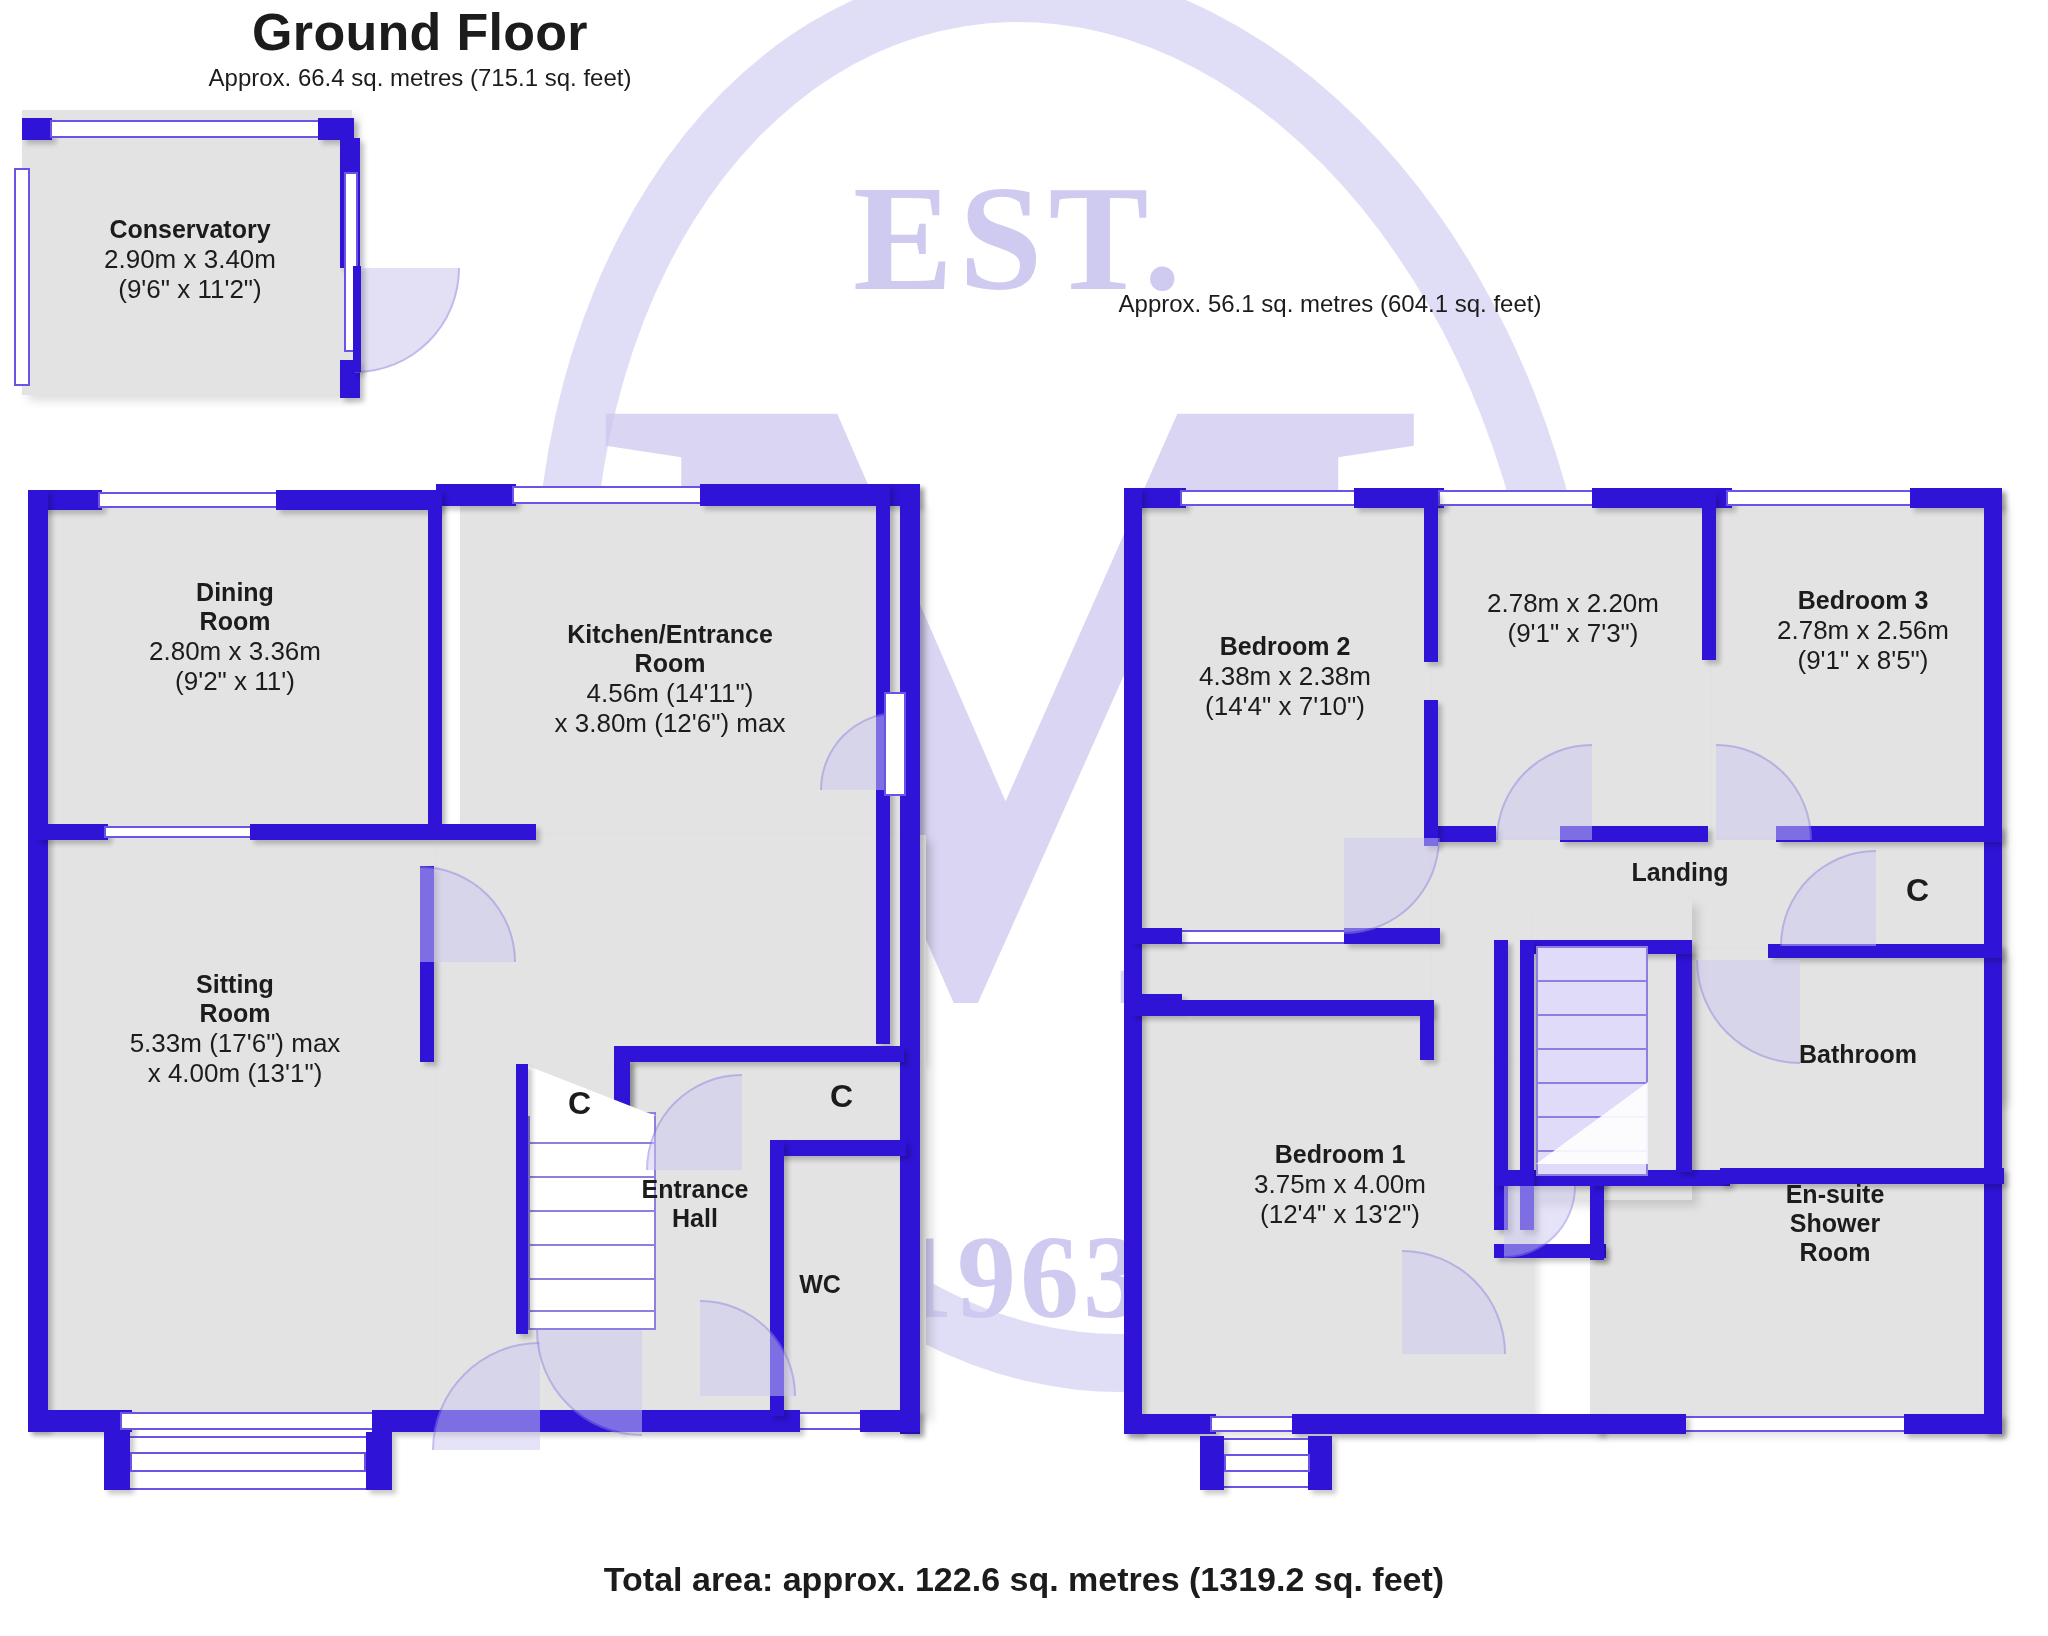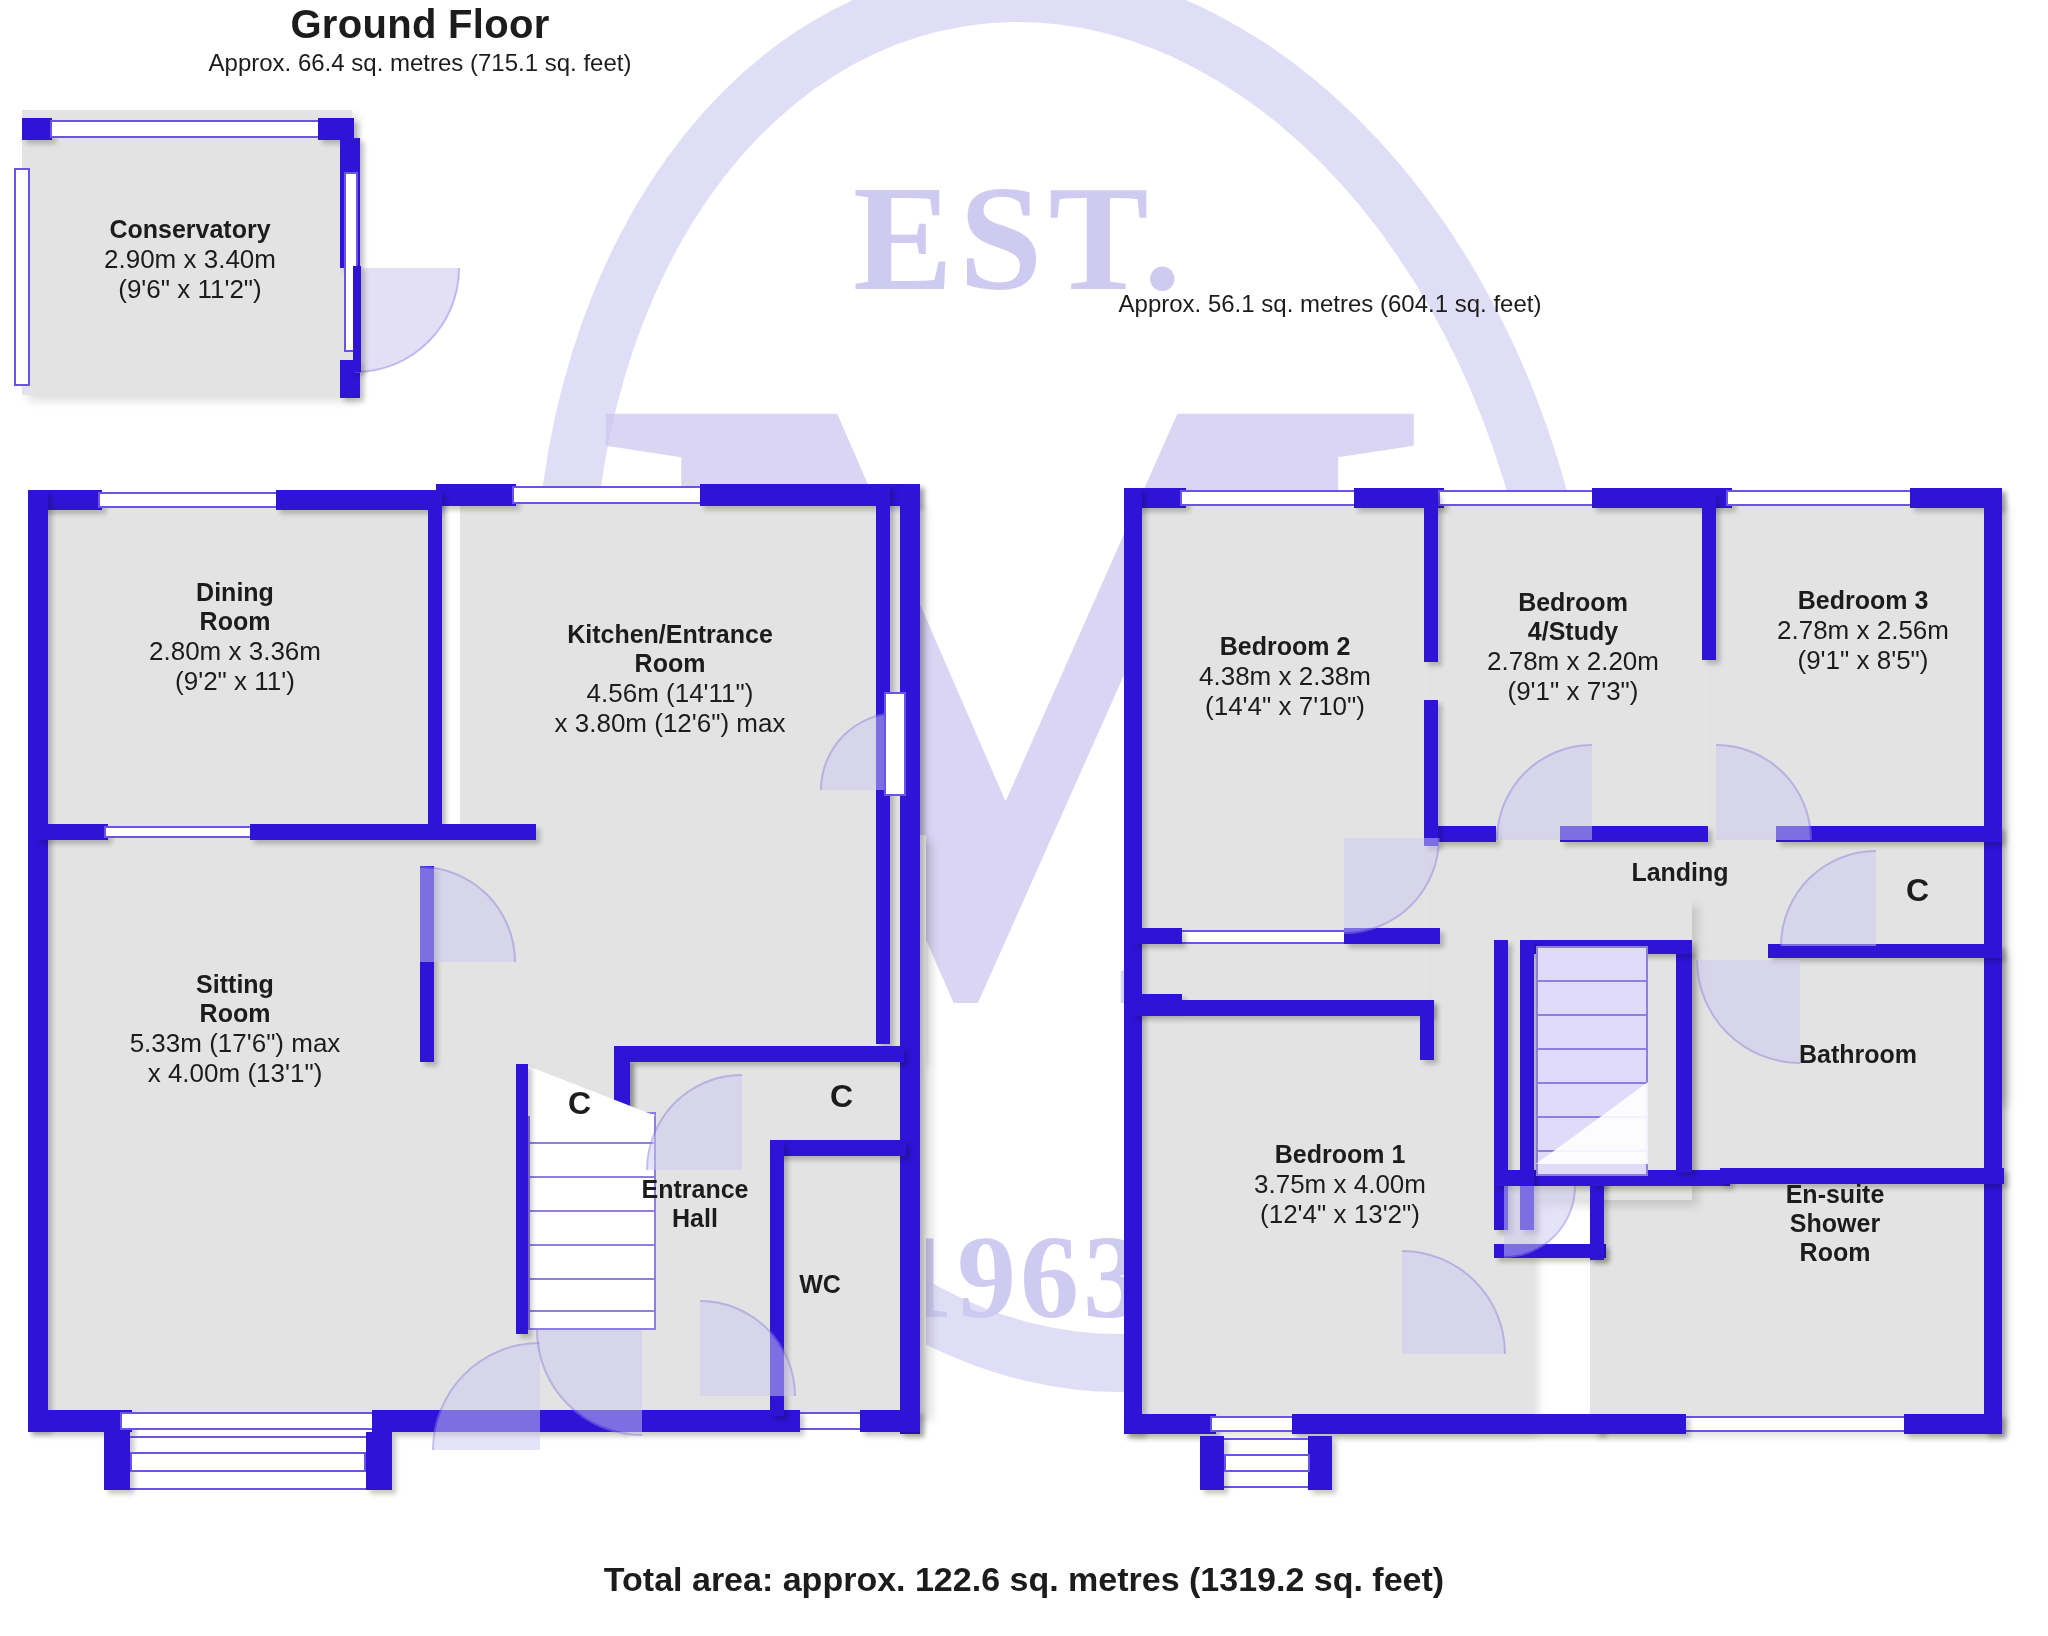--- a/index.html
+++ b/index.html
@@ -32,21 +32,21 @@
   }
   #wm-year{
     left:640px;top:1210px;width:760px;height:150px;
     color:#cdc8f0;opacity:.95;
     font-family:"Liberation Serif", serif;
     font-size:118px;font-weight:700;letter-spacing:4px;text-align:center;
   }
 
   
   .floor-title{position:absolute;text-align:center;}
-  .floor-title .ttl{font-size:40px;font-weight:700;letter-spacing:.3px;white-space:nowrap;}
+  .floor-title .ttl{font-size:52px;font-weight:700;letter-spacing:.3px;white-space:nowrap;}
   .floor-title .sub{font-size:24px;font-weight:400;margin-top:2px;white-space:nowrap;}
   #gf-title{left:90px;top:2px;width:660px;}
   #ff-title{left:1000px;top:288px;width:660px;}
   #total-area{
     position:absolute;left:0;top:1560px;width:2048px;text-align:center;
     font-size:34px;font-weight:600;
   }
 
   
   .plan{position:absolute;}
@@ -289,22 +289,20 @@
     <div class="door-sw" style="left:424px;top:1186px;width:72px;height:72px;border-radius:0 0 72px 0;border-top:none;border-left:none;
                 background:#cdc8f0;opacity:.5;"></div>
 
     <div class="label" style="left:60px;top:632px;width:290px;">
       <div class="nm">Bedroom 2</div>
       <div class="dim">4.38m x 2.38m</div>
       <div class="dim">(14'4" x 7'10")</div>
     </div>
 
     <div class="label" style="left:348px;top:588px;width:290px;">
-      <div class="nm">Bedroom
-4/Study</div>
       <div class="dim">2.78m x 2.20m</div>
       <div class="dim">(9'1" x 7'3")</div>
     </div>
 
     <div class="label" style="left:640px;top:586px;width:286px;">
       <div class="nm">Bedroom 3</div>
       <div class="dim">2.78m x 2.56m</div>
       <div class="dim">(9'1" x 8'5")</div>
     </div>
 

